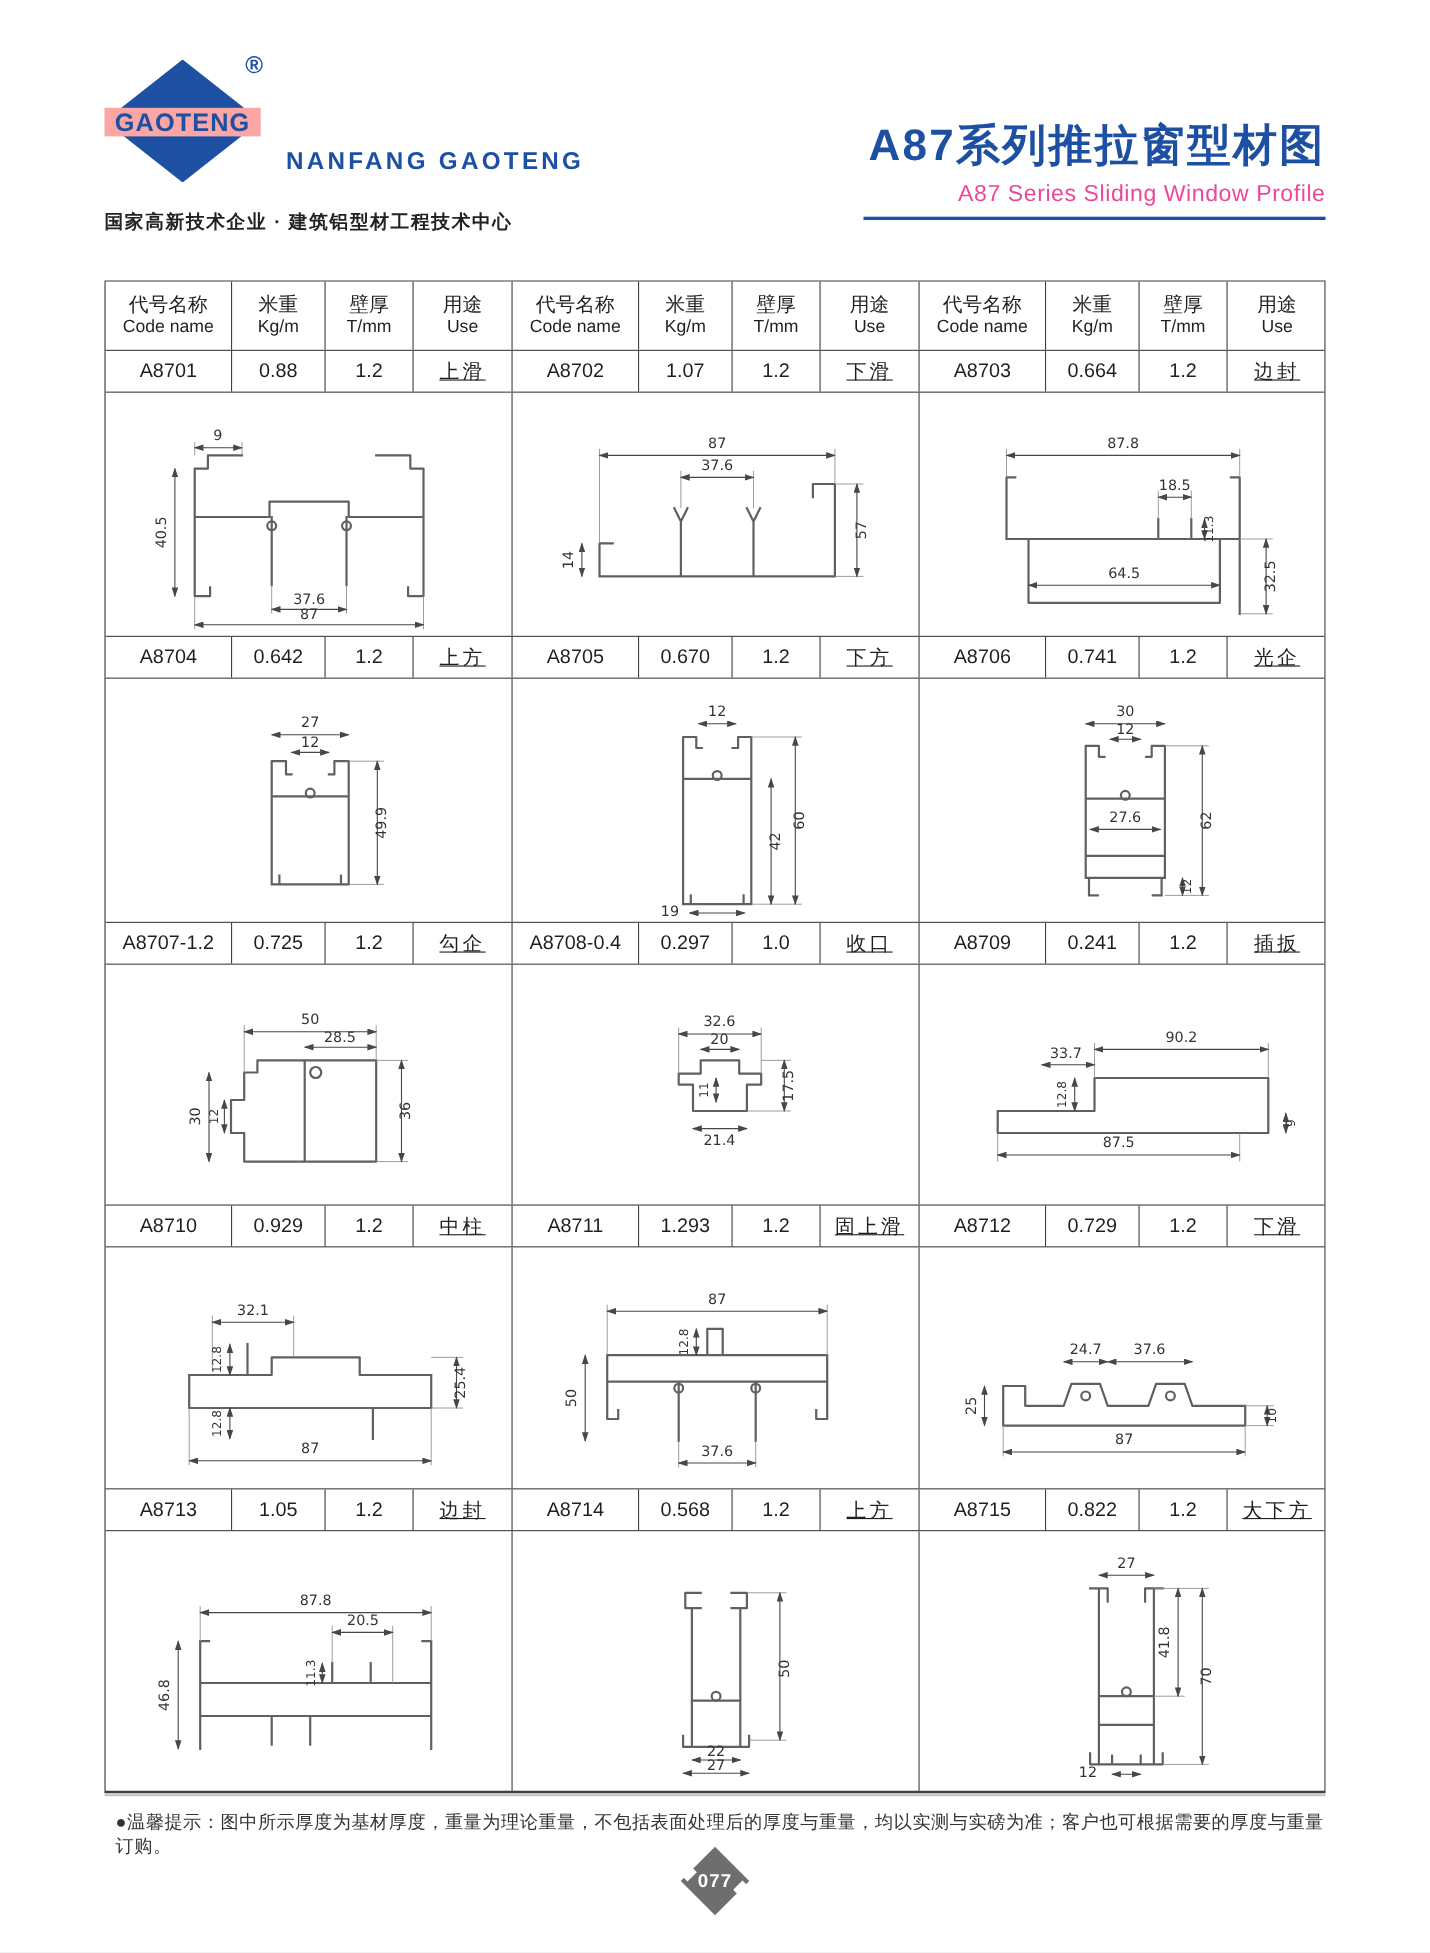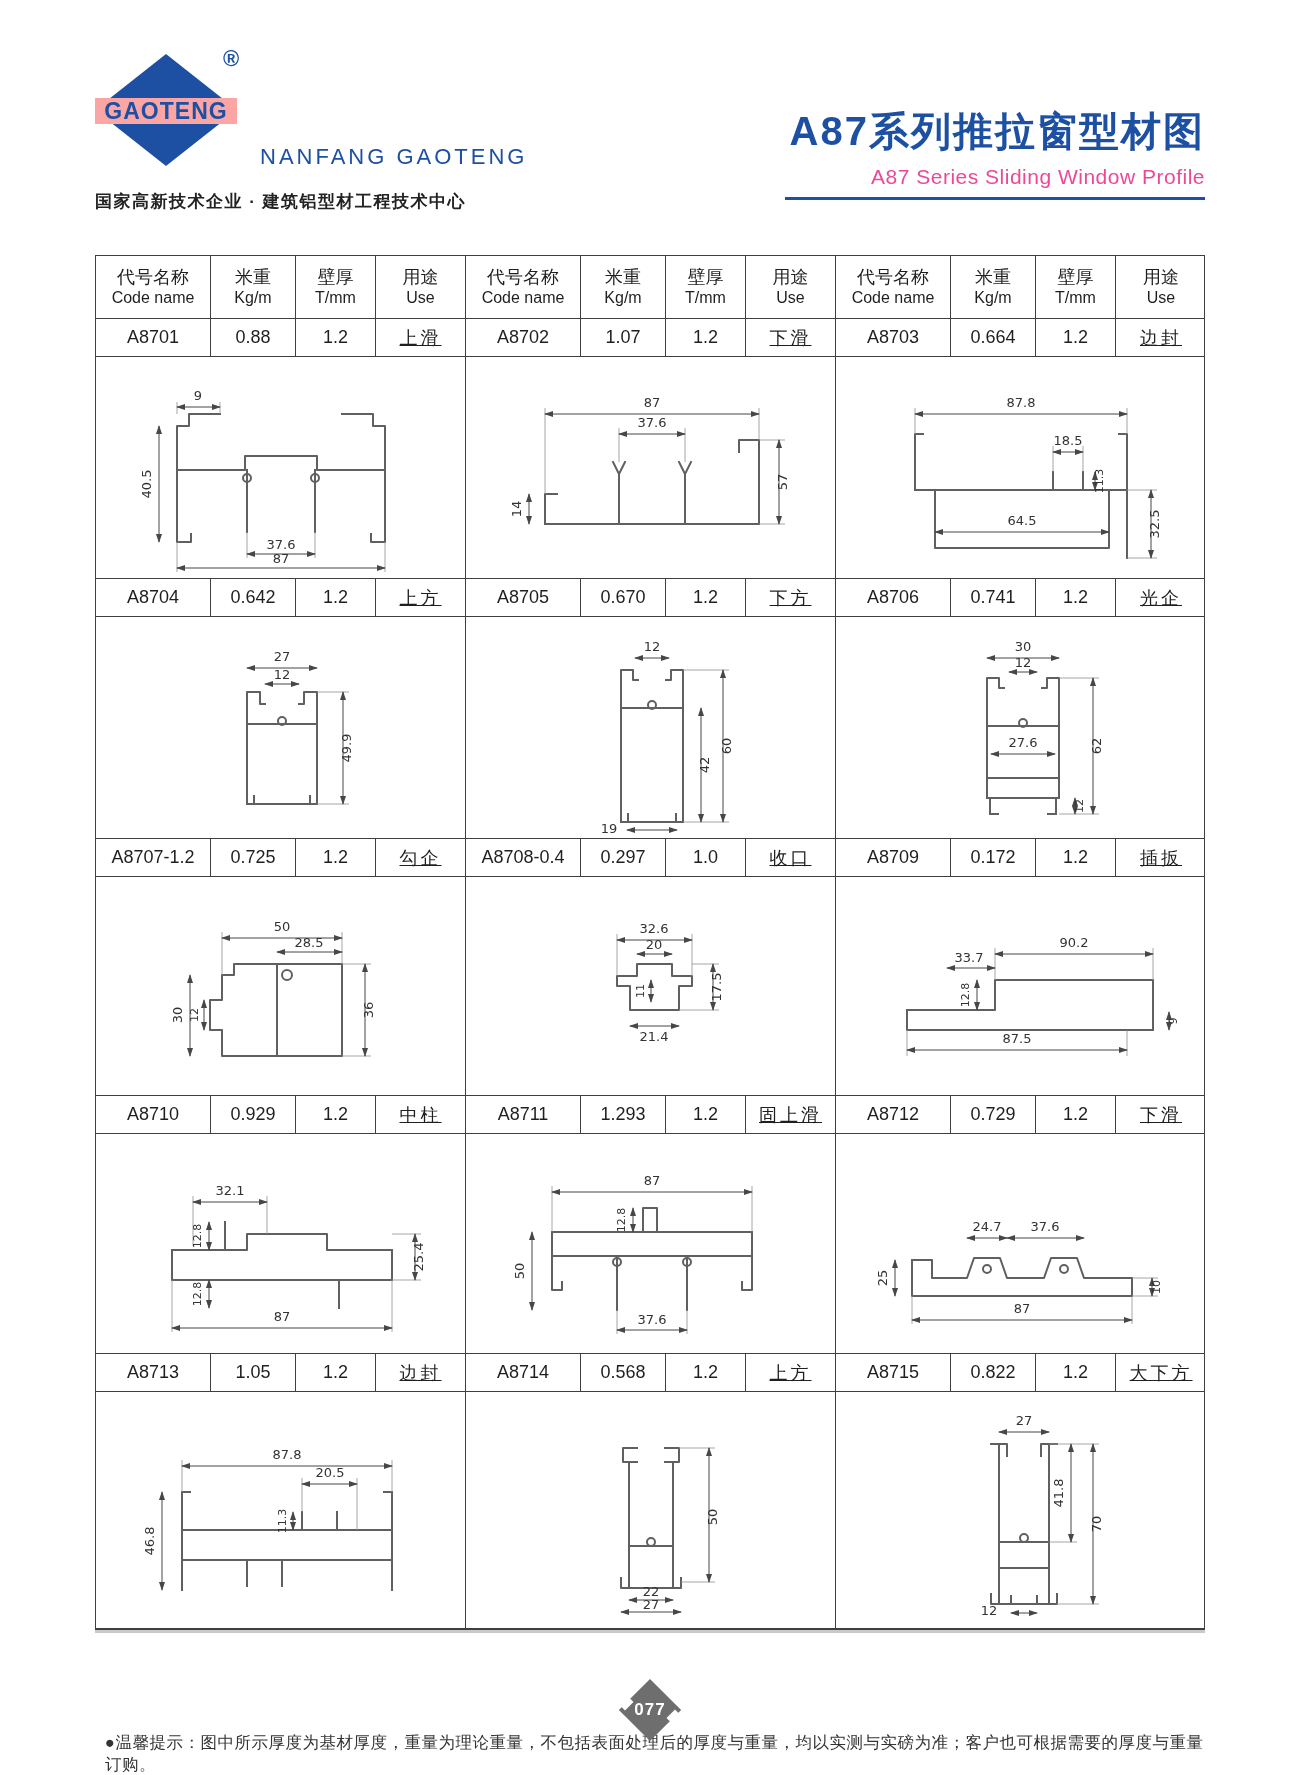--- a/index.html
+++ b/index.html
@@ -8,21 +8,21 @@
         font-family:"Liberation Sans","DejaVu Sans",sans-serif;color:#1f1f1f;}
   
   .logo-wrap{position:absolute;left:95px;top:52px;width:150px;height:118px;}
   .logo-diamond{position:absolute;left:0;top:2px;width:142px;height:112px;background:#1d50a2;
         clip-path:polygon(50% 0,100% 50%,50% 100%,0 50%);}
   .logo-band{position:absolute;left:0;top:46px;width:142px;height:26px;background:#fca5a5;
         display:flex;align-items:center;justify-content:center;}
   .logo-band span{color:#1d50a2;font-weight:bold;font-size:23px;letter-spacing:1px;}
   .logo-reg{position:absolute;left:128px;top:-6px;font-size:22px;color:#1d50a2;font-weight:bold;}
   .company-cn{position:absolute;left:258px;top:58px;font-size:50px;font-weight:900;color:#1d50a2;letter-spacing:7px;}
-  .company-en{position:absolute;left:260px;top:144px;font-size:22px;font-weight:normal;color:#1d50a2;letter-spacing:3px;}
+  .company-en{position:absolute;left:260px;top:134px;font-size:22px;font-weight:bold;color:#1d50a2;letter-spacing:3px;}
   .tagline{position:absolute;left:95px;top:190px;font-size:17px;font-weight:600;color:#222;letter-spacing:1.5px;}
   .title-block{position:absolute;right:95px;top:104px;text-align:right;}
   .title-cn{font-size:40px;font-weight:700;color:#1d50a2;letter-spacing:2px;}
   .title-en{font-size:21px;color:#ec4899;margin-top:6px;letter-spacing:.5px;}
   .title-rule{width:420px;height:3px;background:#1d50a2;margin:8px 0 0 auto;}
   
   .sheet{position:absolute;left:95px;top:255px;width:1110px;border:1.5px solid #3f3f3f;
          border-bottom-width:2.5px;box-shadow:0 3px 0 #c9c9c9;}
   .row{display:flex;border-bottom:1.5px solid #3f3f3f;}
   .row:last-child{border-bottom:none;}
@@ -38,21 +38,21 @@
   .draw{align-items:stretch;}
   .dcell{width:370px;display:flex;align-items:center;justify-content:center;}
   .h1{height:222px}.h2{height:222px}.h3{height:219px}.h4{height:220px}.h5{height:236px}
   
   .pf{fill:none;stroke:#606060;stroke-width:2;stroke-linejoin:round;stroke-linecap:square;}
   .dl{stroke:#474747;stroke-width:1;}
   .xl{stroke:#8f8f8f;stroke-width:.8;}
   .dt{font-family:"DejaVu Sans",sans-serif;font-size:13px;fill:#333;text-anchor:middle;}
   .dts{font-family:"DejaVu Sans",sans-serif;font-size:11px;fill:#333;text-anchor:middle;}
   
-  .note{position:absolute;left:105px;top:1732px;width:1100px;font-size:16.5px;color:#333;letter-spacing:.5px;}
+  .note{position:absolute;left:105px;top:1646px;width:1100px;font-size:16.5px;color:#333;letter-spacing:.5px;}
   .pagenum-wrap{position:absolute;left:603px;top:1682px;width:94px;height:58px;}
   .pagenum{position:absolute;left:25px;top:6px;width:44px;height:44px;background:#6e6e6e;transform:rotate(45deg);}
   .pagenum span{position:absolute;left:0;top:0;width:44px;height:44px;display:flex;align-items:center;justify-content:center;
         transform:rotate(-45deg);color:#fff;font-size:17px;font-weight:bold;letter-spacing:1px;}
   .notch{position:absolute;width:12px;height:12px;background:#ffffff;transform:rotate(45deg);}
   .notch.l{left:16px;top:14px;}
   .notch.r{left:66px;top:30px;}
 </style>
 </head>
 <body>
@@ -329,21 +329,21 @@
     <div class="row data">
       <div class="c w-code">A8707-1.2</div>
       <div class="c w-kg">0.725</div>
       <div class="c w-t">1.2</div>
       <div class="c w-use use-val">勾企</div>
       <div class="c w-code">A8708-0.4</div>
       <div class="c w-kg">0.297</div>
       <div class="c w-t">1.0</div>
       <div class="c w-use use-val">收口</div>
       <div class="c w-code">A8709</div>
-      <div class="c w-kg">0.172</div>
+      <div class="c w-kg">0.241</div>
       <div class="c w-t">1.2</div>
       <div class="c w-use use-val">插扳</div>
     </div>
 
     <div class="row draw h3">
       <div class="c dcell">
         <svg width="368" height="212" viewBox="0 0 368 212">
           <defs>
               <marker id="m7" markerWidth="9" markerHeight="6" refX="8" refY="3" orient="auto-start-reverse">
                 <path d="M0,0L9,3L0,6Z" fill="#474747"></path>

